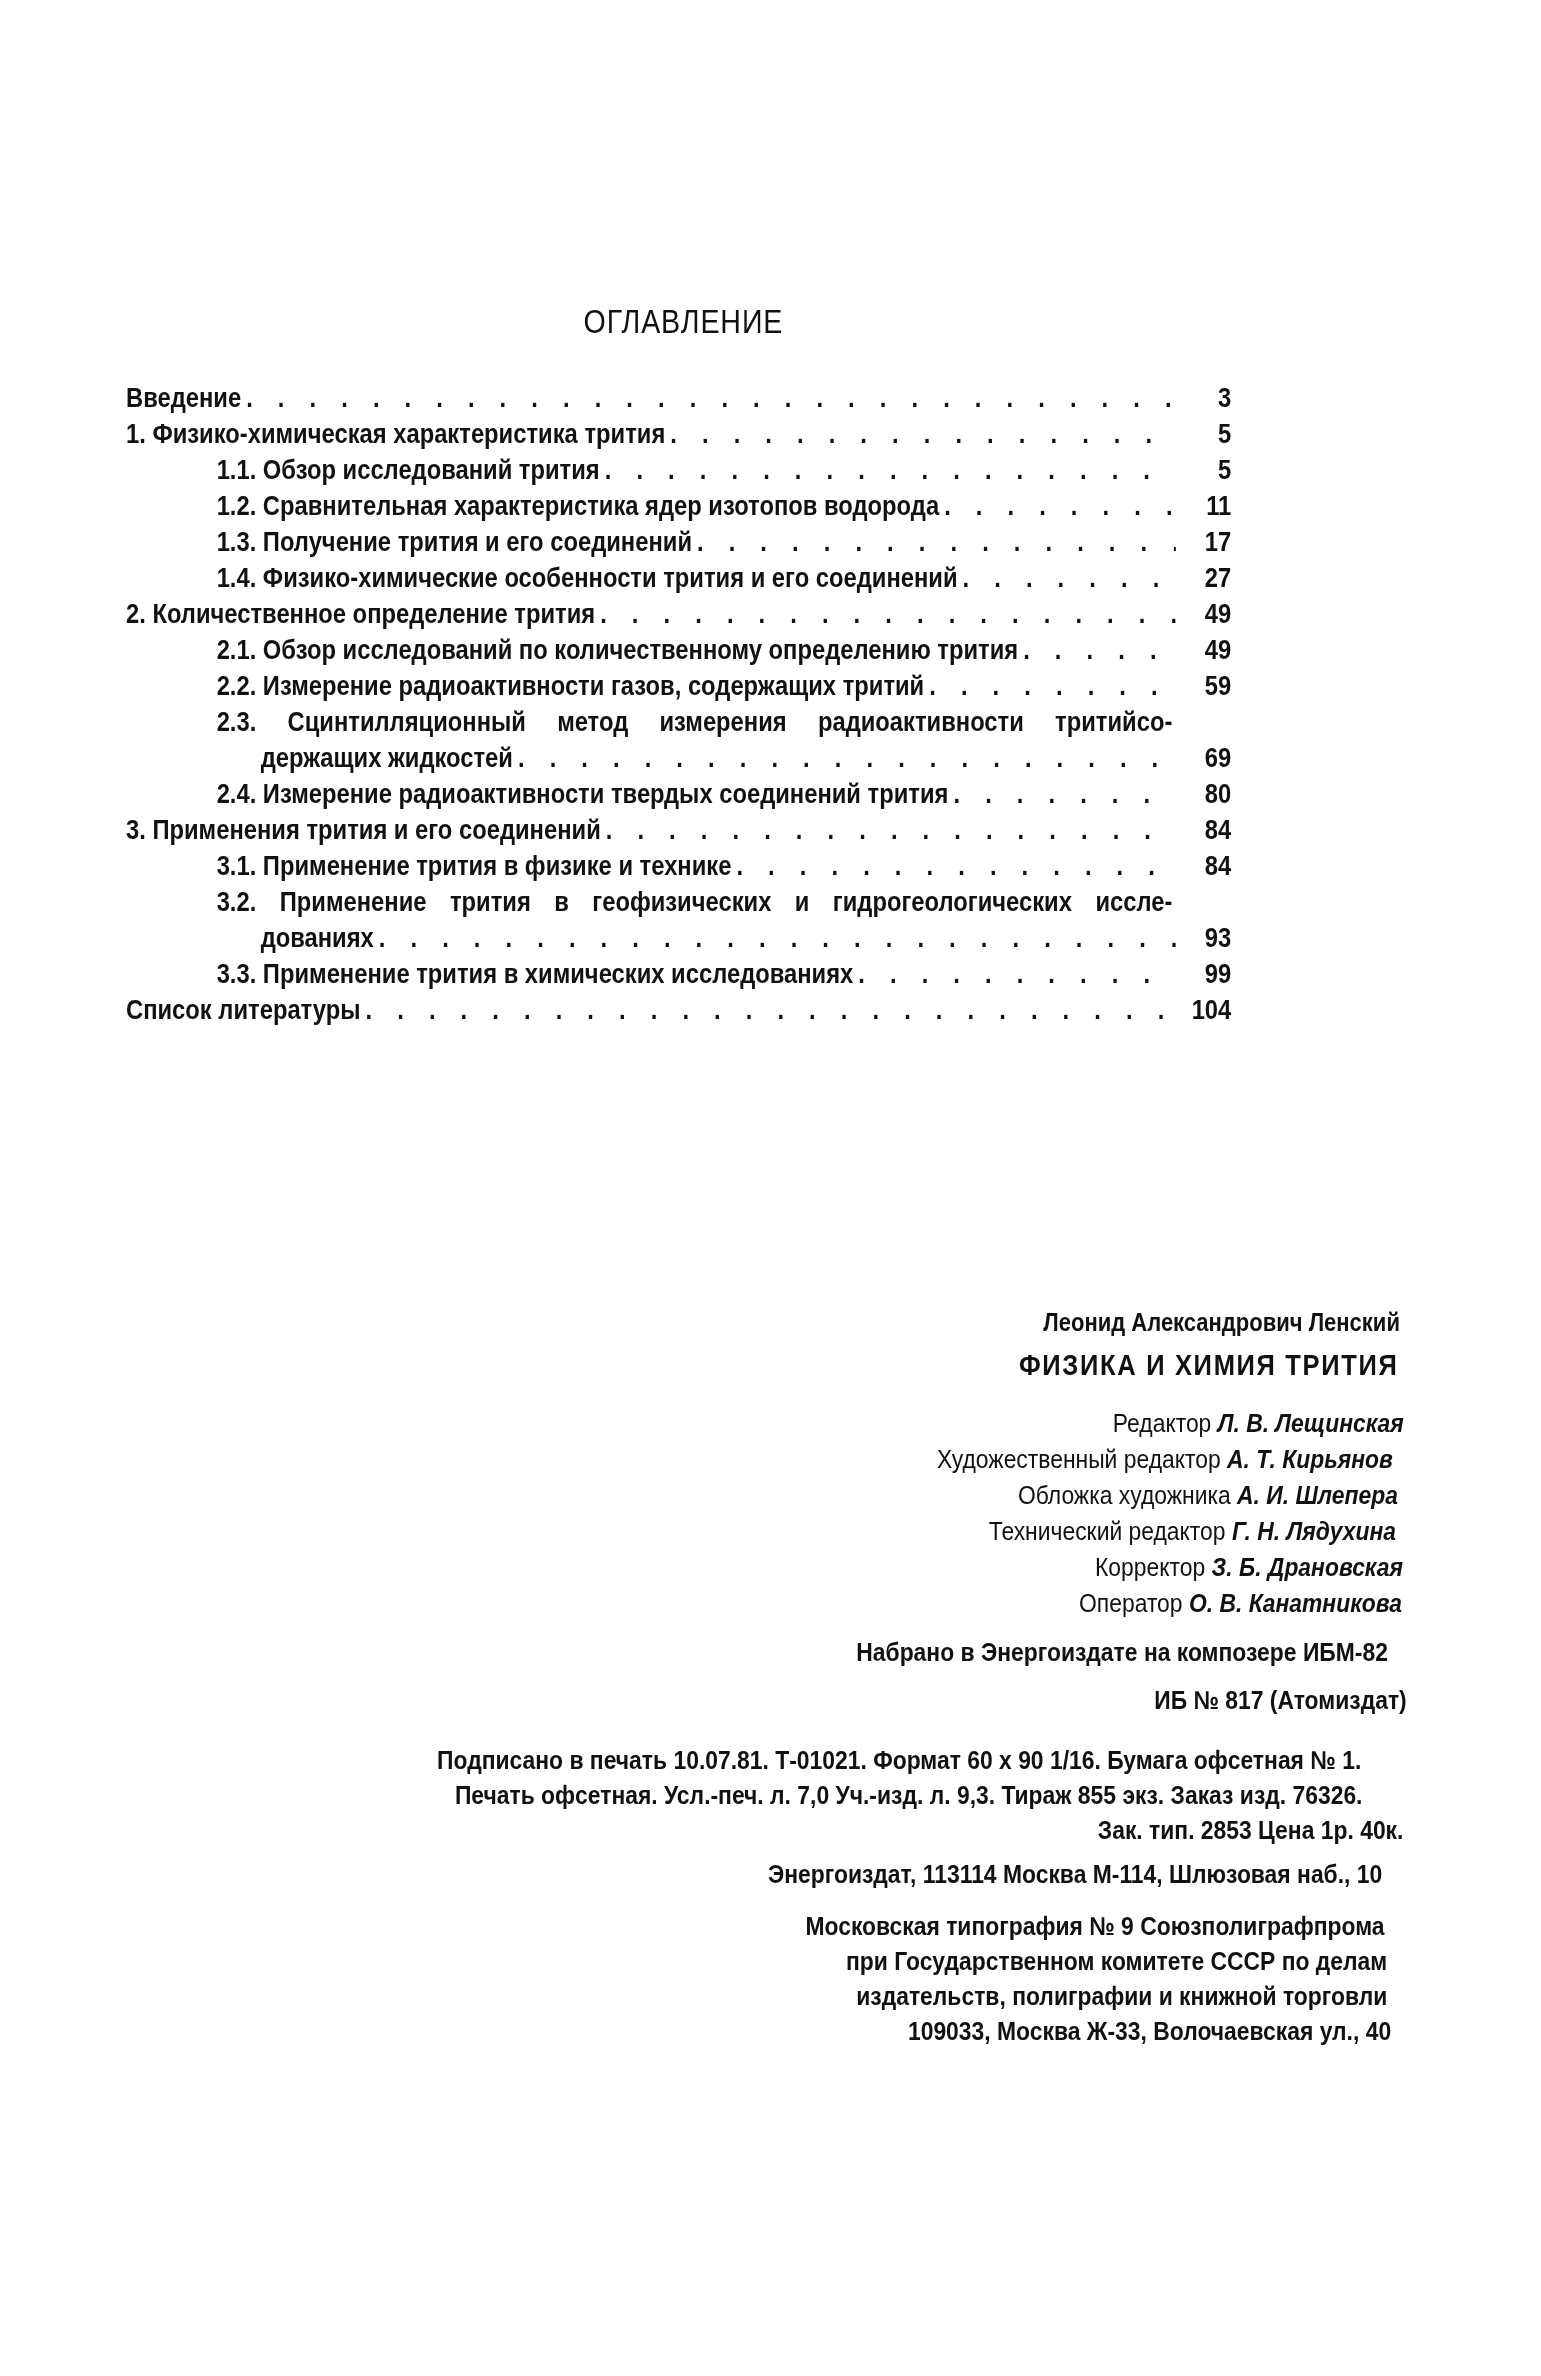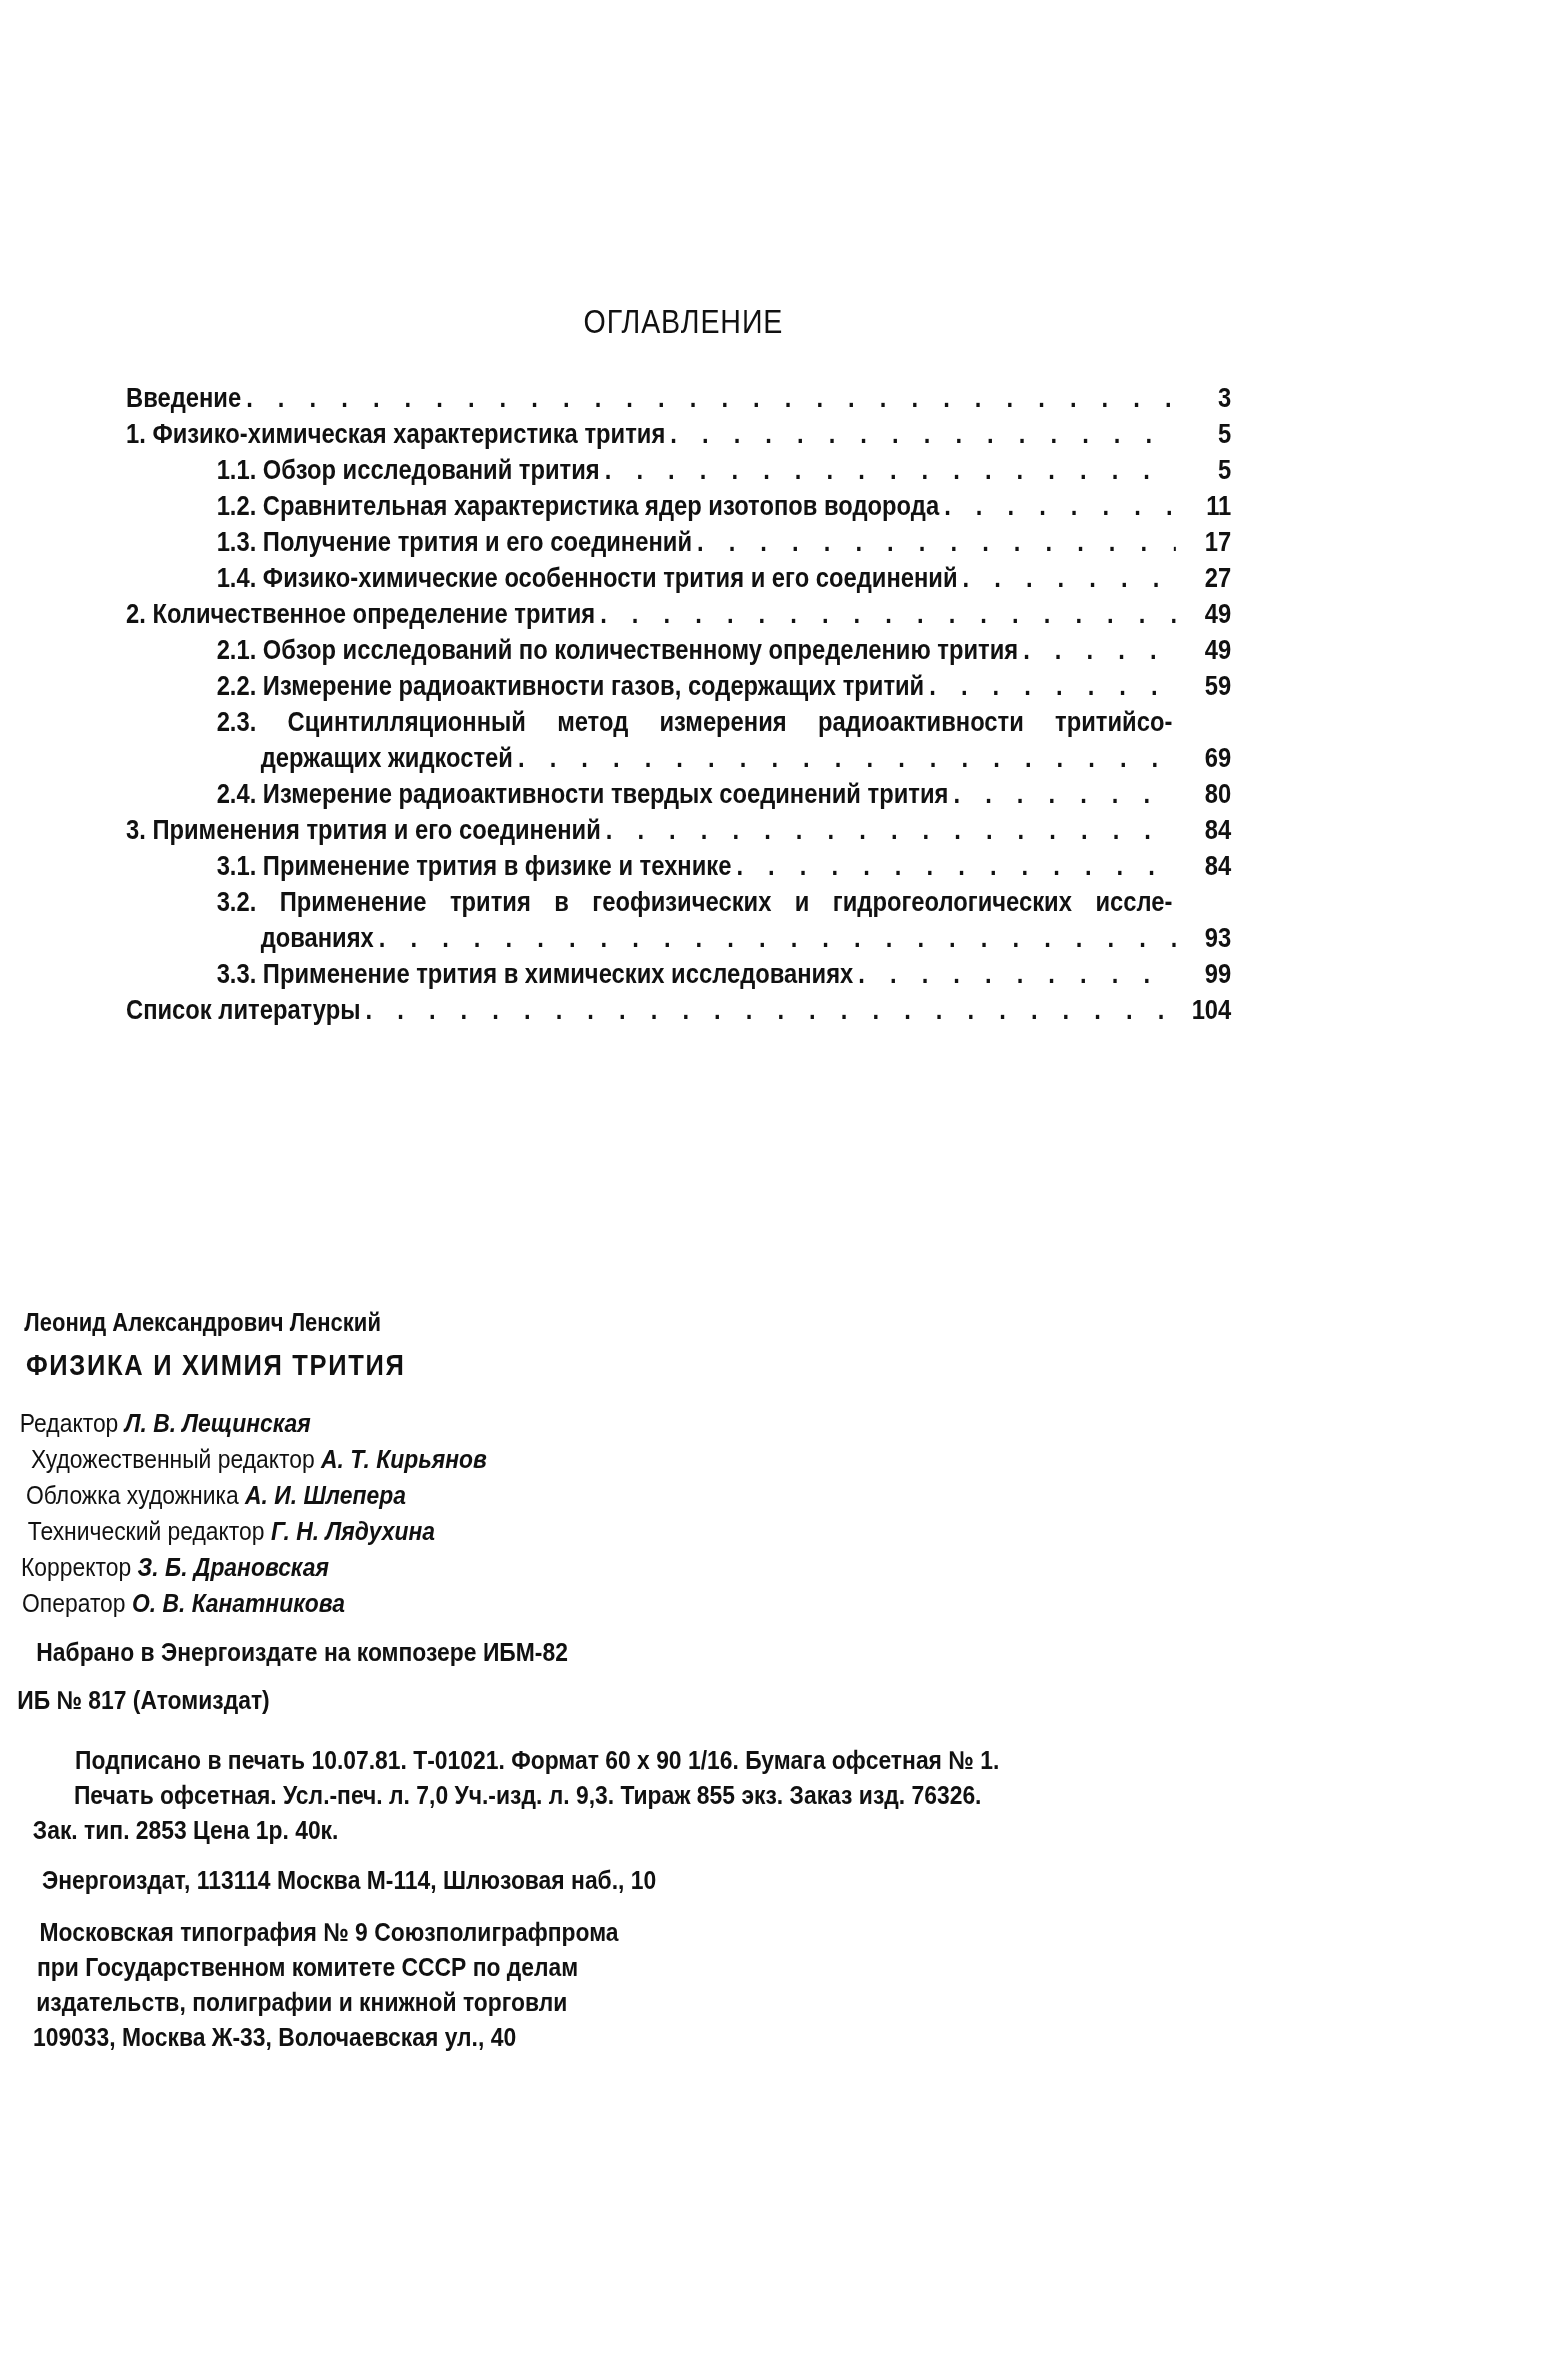--- a/index.html
+++ b/index.html
@@ -22,32 +22,32 @@
   .toc-title { white-space: nowrap; }
   .toc-row.wrap .toc-title { white-space: normal; text-align: justify; text-align-last: justify; flex: 1; padding-right: 67px; }
   .toc-leader {
     flex: 1; overflow: hidden; white-space: nowrap; margin: 0 5.7px;
     letter-spacing: 10.5px; font-weight: bold;
   }
   .toc-leader::after { content: ". . . . . . . . . . . . . . . . . . . . . . . . . . . . . . . . . . . . . . . . . . . . . . . . . . . . . . . . . . . . . . . . . . . . . . . . . . . . . . . . ."; }
   .toc-page { width: 57px; text-align: right; flex: none; font-weight: bold; }
 
   .colophon {
-    position: absolute; top: 1308px; left: 0; width: 1424px; text-align: left;
+    position: absolute; top: 1308px; left: 0; width: 1424px; text-align: right;
     font-size: 26px; font-weight: bold;
   }
   .c-line { display: block; white-space: nowrap; }
   .author { font-size: 25px; margin-bottom: 11.5px; }
   .book-title { font-size: 29px; letter-spacing: 1.9px; margin-bottom: 23px; text-decoration: underline; }
   .credits { font-weight: normal; line-height: 36px; margin-bottom: 16px; }
   .credit-role { font-weight: normal; }
   .credit-name { font-style: italic; font-weight: bold; }
   .typeset { margin-bottom: 17px; }
   .ib { margin-bottom: 27px; margin-top: 12px; }
-  .imprint { line-height: 35px; margin-bottom: 17px; padding-left: 12px; }
+  .imprint { line-height: 35px; margin-bottom: 11px; padding-left: 12px; }
   .publisher { margin-bottom: 19px; }
   .printer { line-height: 35px; }
   .inner { display: inline-block; transform: scaleX(0.88); }
 </style>
 </head>
 <body>
 
 <div class="page-title"><span class="inner">ОГЛАВЛЕНИЕ</span></div>
 
 <div class="toc" id="toc">

